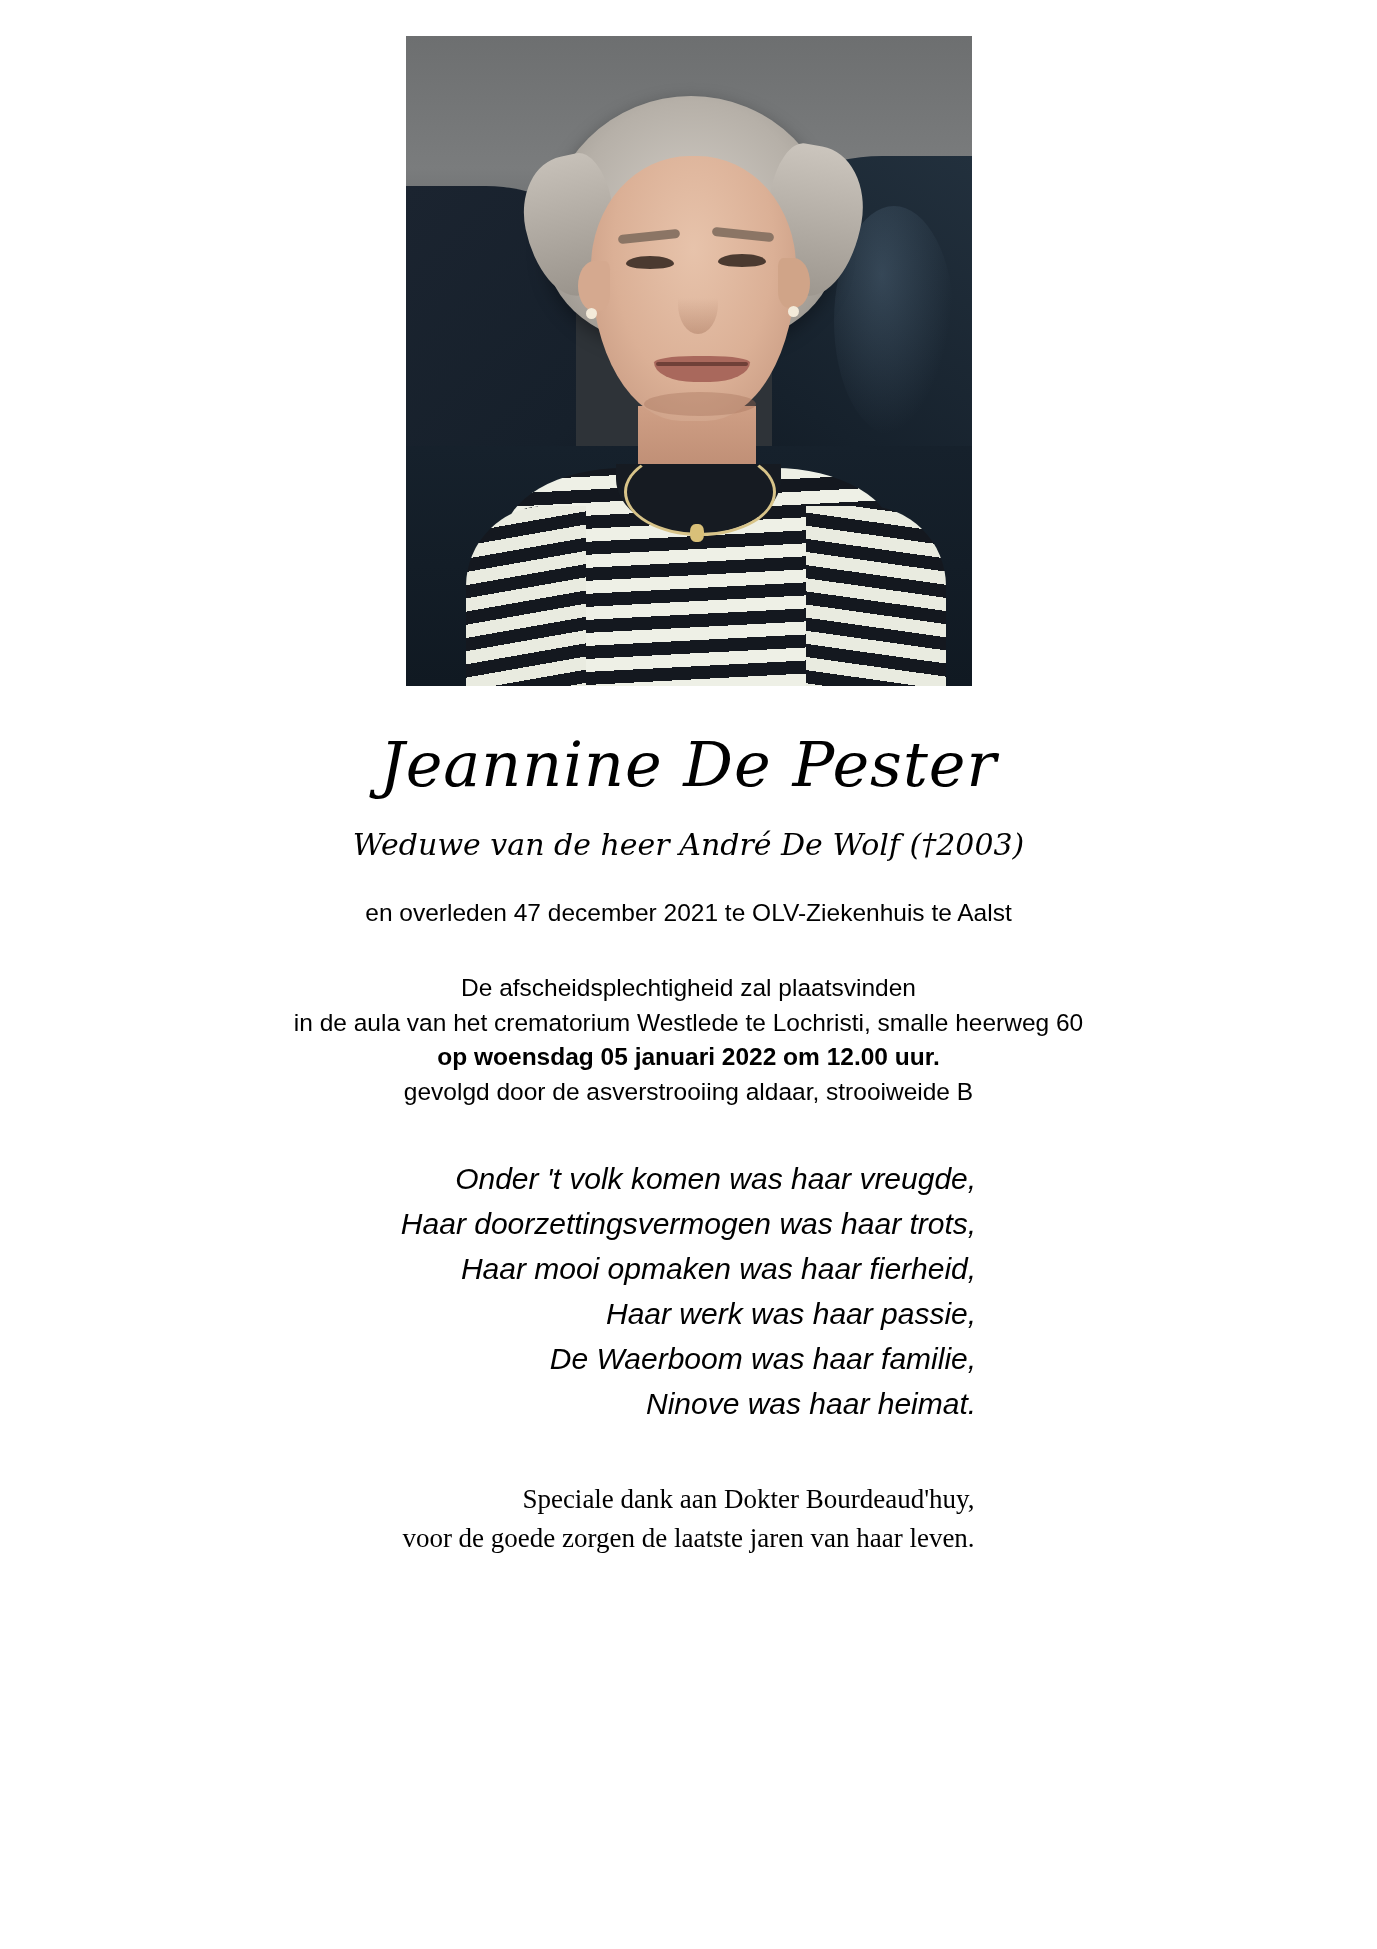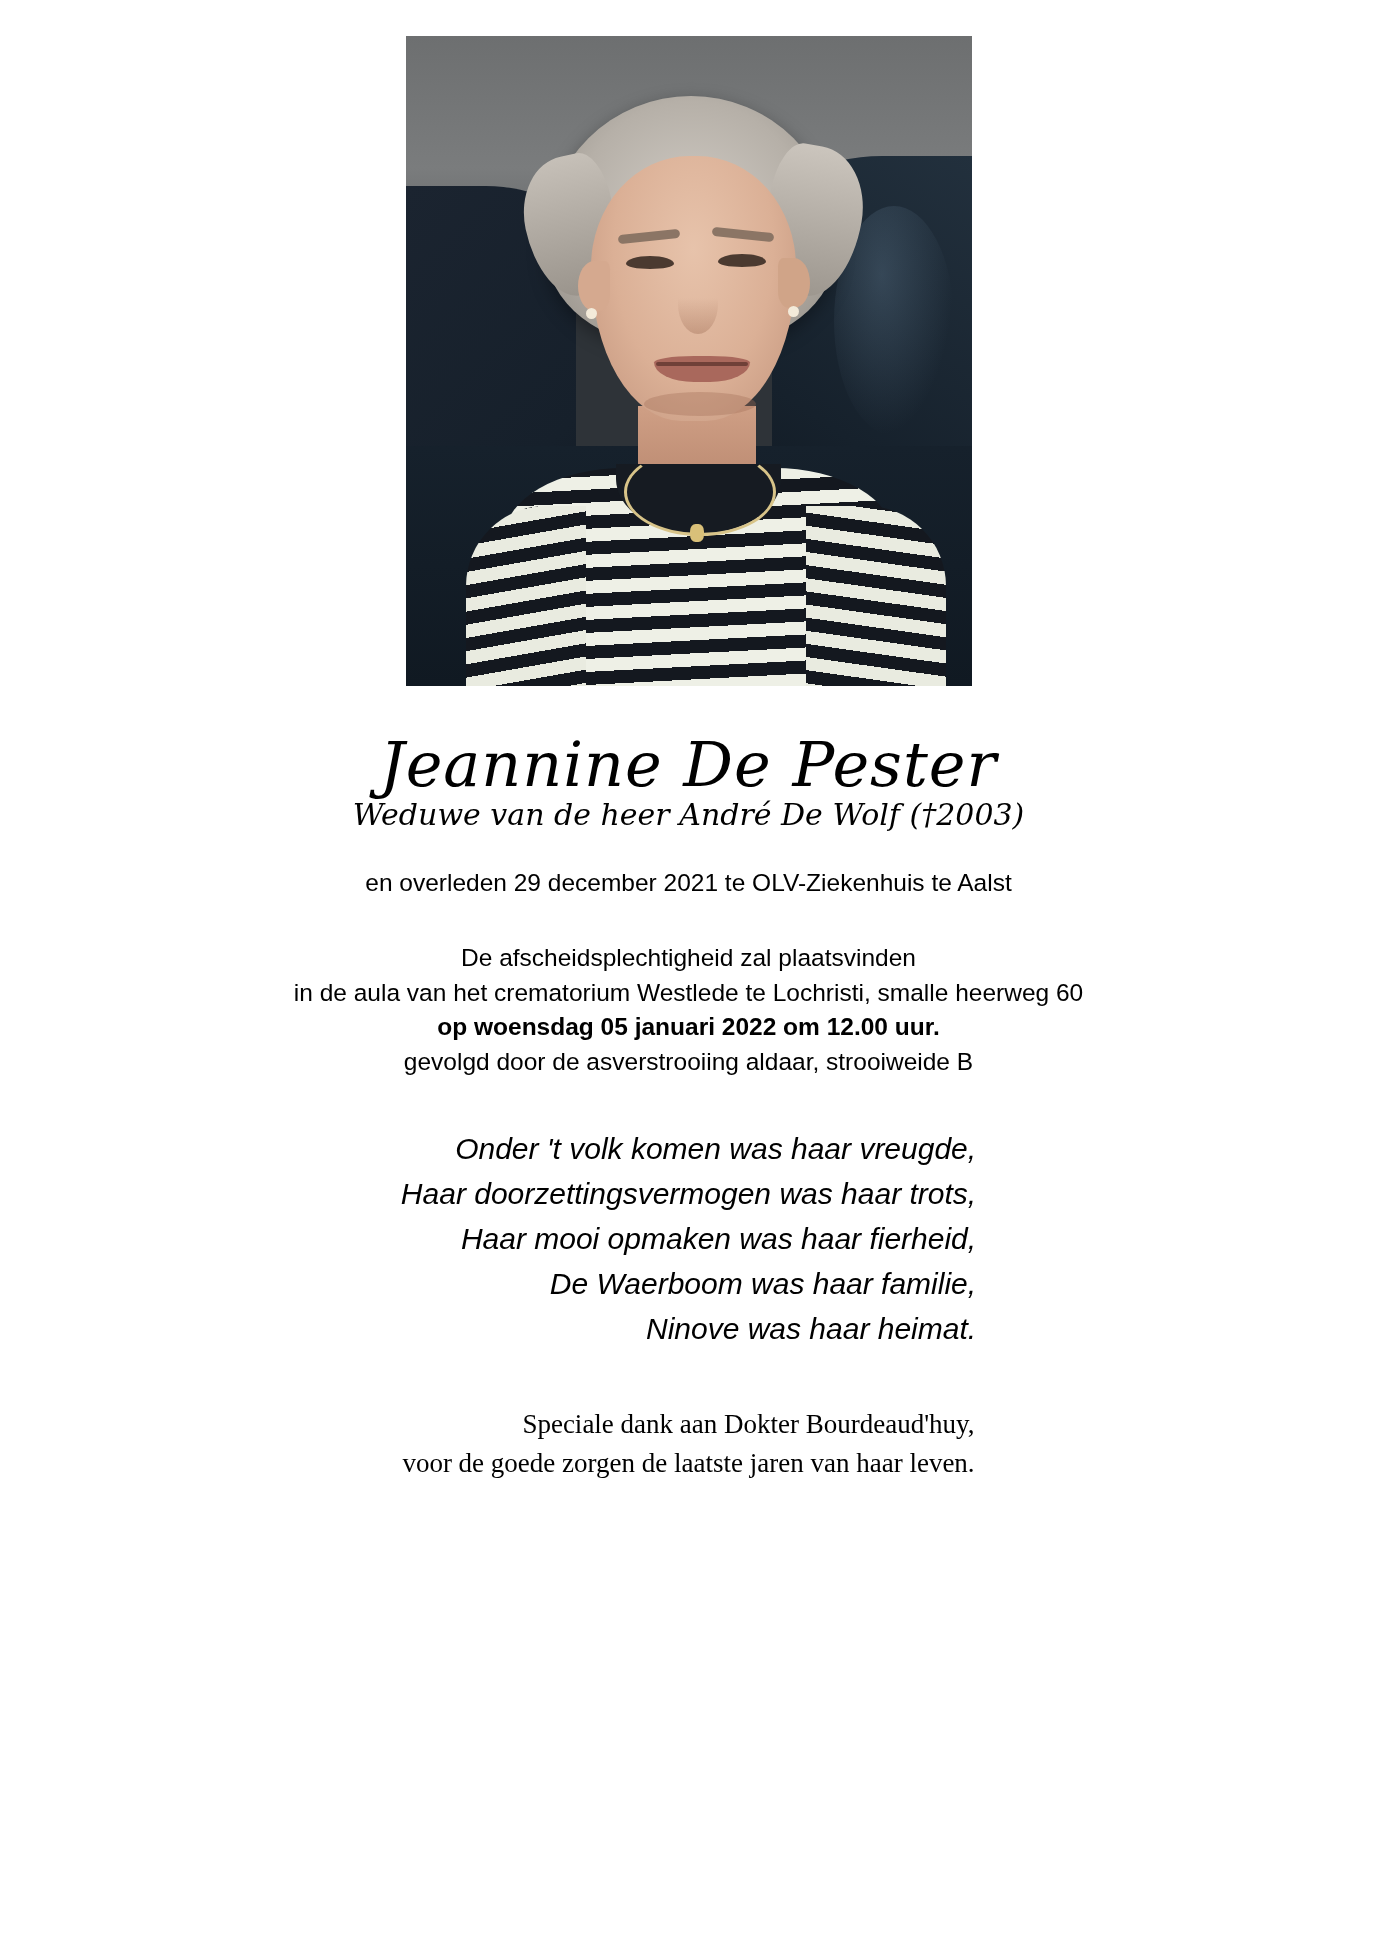--- a/index.html
+++ b/index.html
@@ -193,20 +193,21 @@
   .name {
     margin-top: 46px;
     font-family: "DejaVu Serif", serif;
     font-style: italic;
     font-size: 62px;
     line-height: 1.05;
     letter-spacing: 1px;
     text-align: center;
   }
   .subtitle {
+    margin-top: 30px;
     font-family: "DejaVu Serif", serif;
     font-style: italic;
     font-size: 30px;
     text-align: center;
   }
   .block {
     margin-top: 34px;
     text-align: center;
     font-size: 24.5px;
     line-height: 1.42;
@@ -268,34 +269,35 @@
       <div class="necklace"></div>
       <div class="pendant"></div>
     </div>
   </div>
 
   <div class="name">Jeannine De Pester</div>
 
   <div class="subtitle">Weduwe van de heer André De Wolf (†2003)</div>
 
   <div class="block">
-    <span class="line">en overleden 29 december 2021 te OLV-Ziekenhuis te Aalst</span>
+    <span class="line">en overleden 47 december 2021 te OLV-Ziekenhuis te Aalst</span>
   </div>
 
   <div class="block spaced">
     <span class="line">De afscheidsplechtigheid zal plaatsvinden</span>
     <span class="line">in de aula van het crematorium Westlede te Lochristi, smalle heerweg 60</span>
     <span class="line strong">op woensdag 05 januari 2022 om 12.00 uur.</span>
     <span class="line">gevolgd door de asverstrooiing aldaar, strooiweide B</span>
   </div>
 
   <div class="poem">
     <span class="line">Onder 't volk komen was haar vreugde,</span>
     <span class="line">Haar doorzettingsvermogen was haar trots,</span>
     <span class="line">Haar mooi opmaken was haar fierheid,</span>
+    <span class="line">Haar werk was haar passie,</span>
     <span class="line">De Waerboom was haar familie,</span>
     <span class="line">Ninove was haar heimat.</span>
   </div>
 
   <div class="thanks">
     <span class="line">Speciale dank aan Dokter Bourdeaud'huy,</span>
     <span class="line">voor de goede zorgen de laatste jaren van haar leven.</span>
   </div>
 
 </div>

